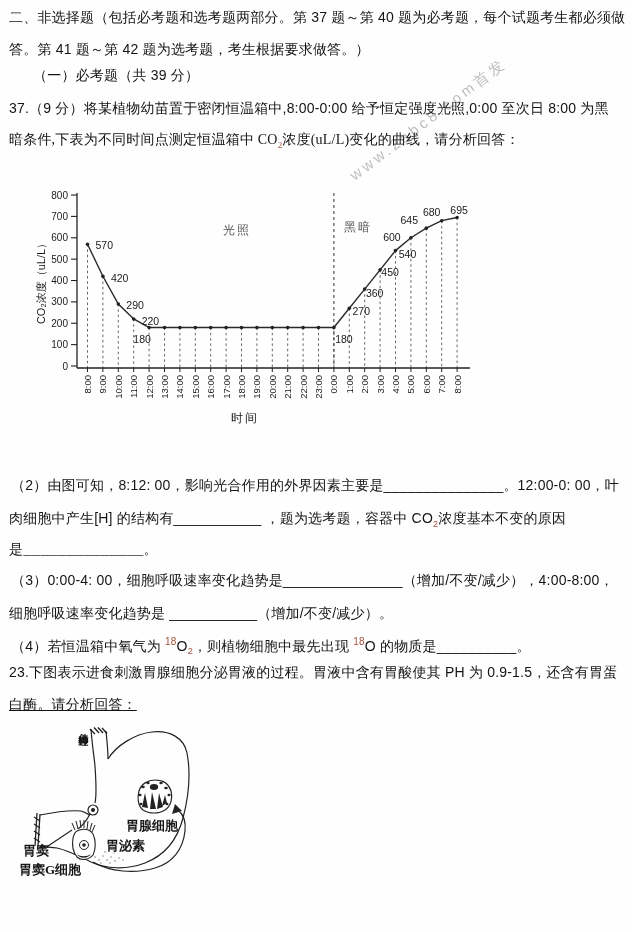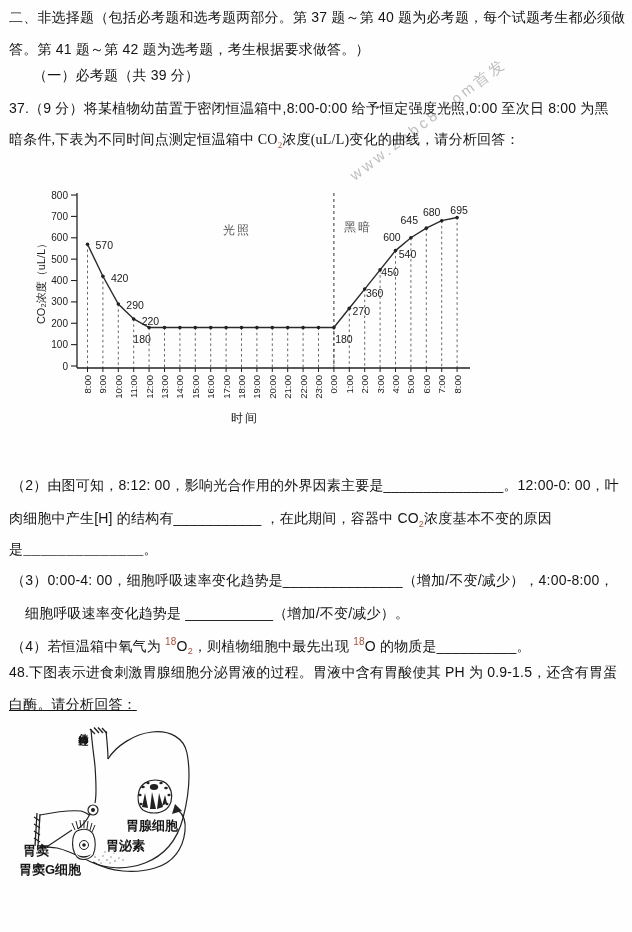--- a/index.html
+++ b/index.html
@@ -171,27 +171,27 @@
         <text x="431.7" y="30.683999999999997" font-size="10.5" text-anchor="middle" fill="#1a1a1a">680</text>
         <text x="459.1" y="29.478499999999997" font-size="10.5" text-anchor="middle" fill="#1a1a1a">695</text>
         <text x="237" y="49" font-size="12" text-anchor="middle" fill="#555" letter-spacing="2px">光照</text>
         <text x="358" y="46" font-size="12" text-anchor="middle" fill="#555" letter-spacing="2px">黑暗</text>
         <text x="45" y="96" font-size="11" text-anchor="middle" fill="#1a1a1a" transform="rotate(-90 45 96)">CO₂浓度（uL/L）</text>
         <text x="245" y="237" font-size="12" text-anchor="middle" fill="#1a1a1a" letter-spacing="2px">时间</text>
       </svg>
   </div>
 
   <div class="tl indent" style="top:476px;">（2）由图可知，8:12: 00，影响光合作用的外界因素主要是_______________。12:00-0: 00，叶</div>
-  <div class="tl" style="top:509px;"><span>肉细胞中产生[H] 的结构有___________ ，在此期间，容器中 CO</span><sub class="rnum">2</sub><span>浓度基本不变的原因</span></div>
+  <div class="tl" style="top:509px;"><span>肉细胞中产生[H] 的结构有___________ ，题为选考题，容器中 CO</span><sub class="rnum">2</sub><span>浓度基本不变的原因</span></div>
   <div class="tl" style="top:541px;font-family:Liberation Mono, monospace;">是______________。</div>
   <div class="tl indent" style="top:571px;">（3）0:00-4: 00，细胞呼吸速率变化趋势是_______________（增加/不变/减少），4:00-8:00，</div>
-  <div class="tl" style="top:604px;margin-left:16px;">细胞呼吸速率变化趋势是 ___________（增加/不变/减少）。</div>
+  <div class="tl" style="top:604px;">细胞呼吸速率变化趋势是 ___________（增加/不变/减少）。</div>
   <div class="tl indent" style="top:633px;"><span>（4）若恒温箱中氧气为 </span><sup class="rnum">18</sup><span>O</span><sub class="rnum">2</sub><span>，则植物细胞中最先出现 </span><sup class="rnum">18</sup><span>O 的物质是__________。</span></div>
 
-  <div class="tl" style="top:663px;">48.下图表示进食刺激胃腺细胞分泌胃液的过程。胃液中含有胃酸使其 PH 为 0.9-1.5，还含有胃蛋</div>
+  <div class="tl" style="top:663px;">23.下图表示进食刺激胃腺细胞分泌胃液的过程。胃液中含有胃酸使其 PH 为 0.9-1.5，还含有胃蛋</div>
   <div class="tl" style="top:695px;text-decoration:underline;">白酶。请分析回答：</div>
 
   <div class="stomach-wrap">
     <svg width="300" height="215" viewBox="0 0 300 215">
       <g stroke="#222" stroke-width="1.2" fill="none">
 
         <path d="M76,13 C77,28 79,40 80,50 C81,66 82,78 80,87"></path>
         <path d="M91,15 C92,25 93,34 93,43"></path>
 
         <path d="M75,13 L80,18 M79,11.5 L84,17 M83,11.5 L88,17 M87,12 L92,17.5" stroke-width="1.4"></path>
@@ -251,16 +251,16 @@
           <path d="M137,76 L135,93 L141,93 Z"></path>
           <path d="M144,77 L142,93 L148,91 Z"></path>
           <path d="M150,79 L147,90 L152,87 Z"></path>
         </g>
       </g>
     </svg>
     <div class="dlabel vert" style="left:61px;top:9px;">传出神经</div>
     <div class="dlabel" style="left:111px;top:101px;">胃腺细胞</div>
     <div class="dlabel" style="left:91px;top:121px;">胃泌素</div>
     <div class="dlabel" style="left:8px;top:126px;">胃窦</div>
-    <div class="dlabel" style="left:4px;top:145px;">胃窦G细胞</div>
+    <div class="dlabel" style="left:4px;top:145px;font-family:Liberation Serif, serif;">胃窦G细胞</div>
   </div>
 
 </div>
 
 </body></html>

